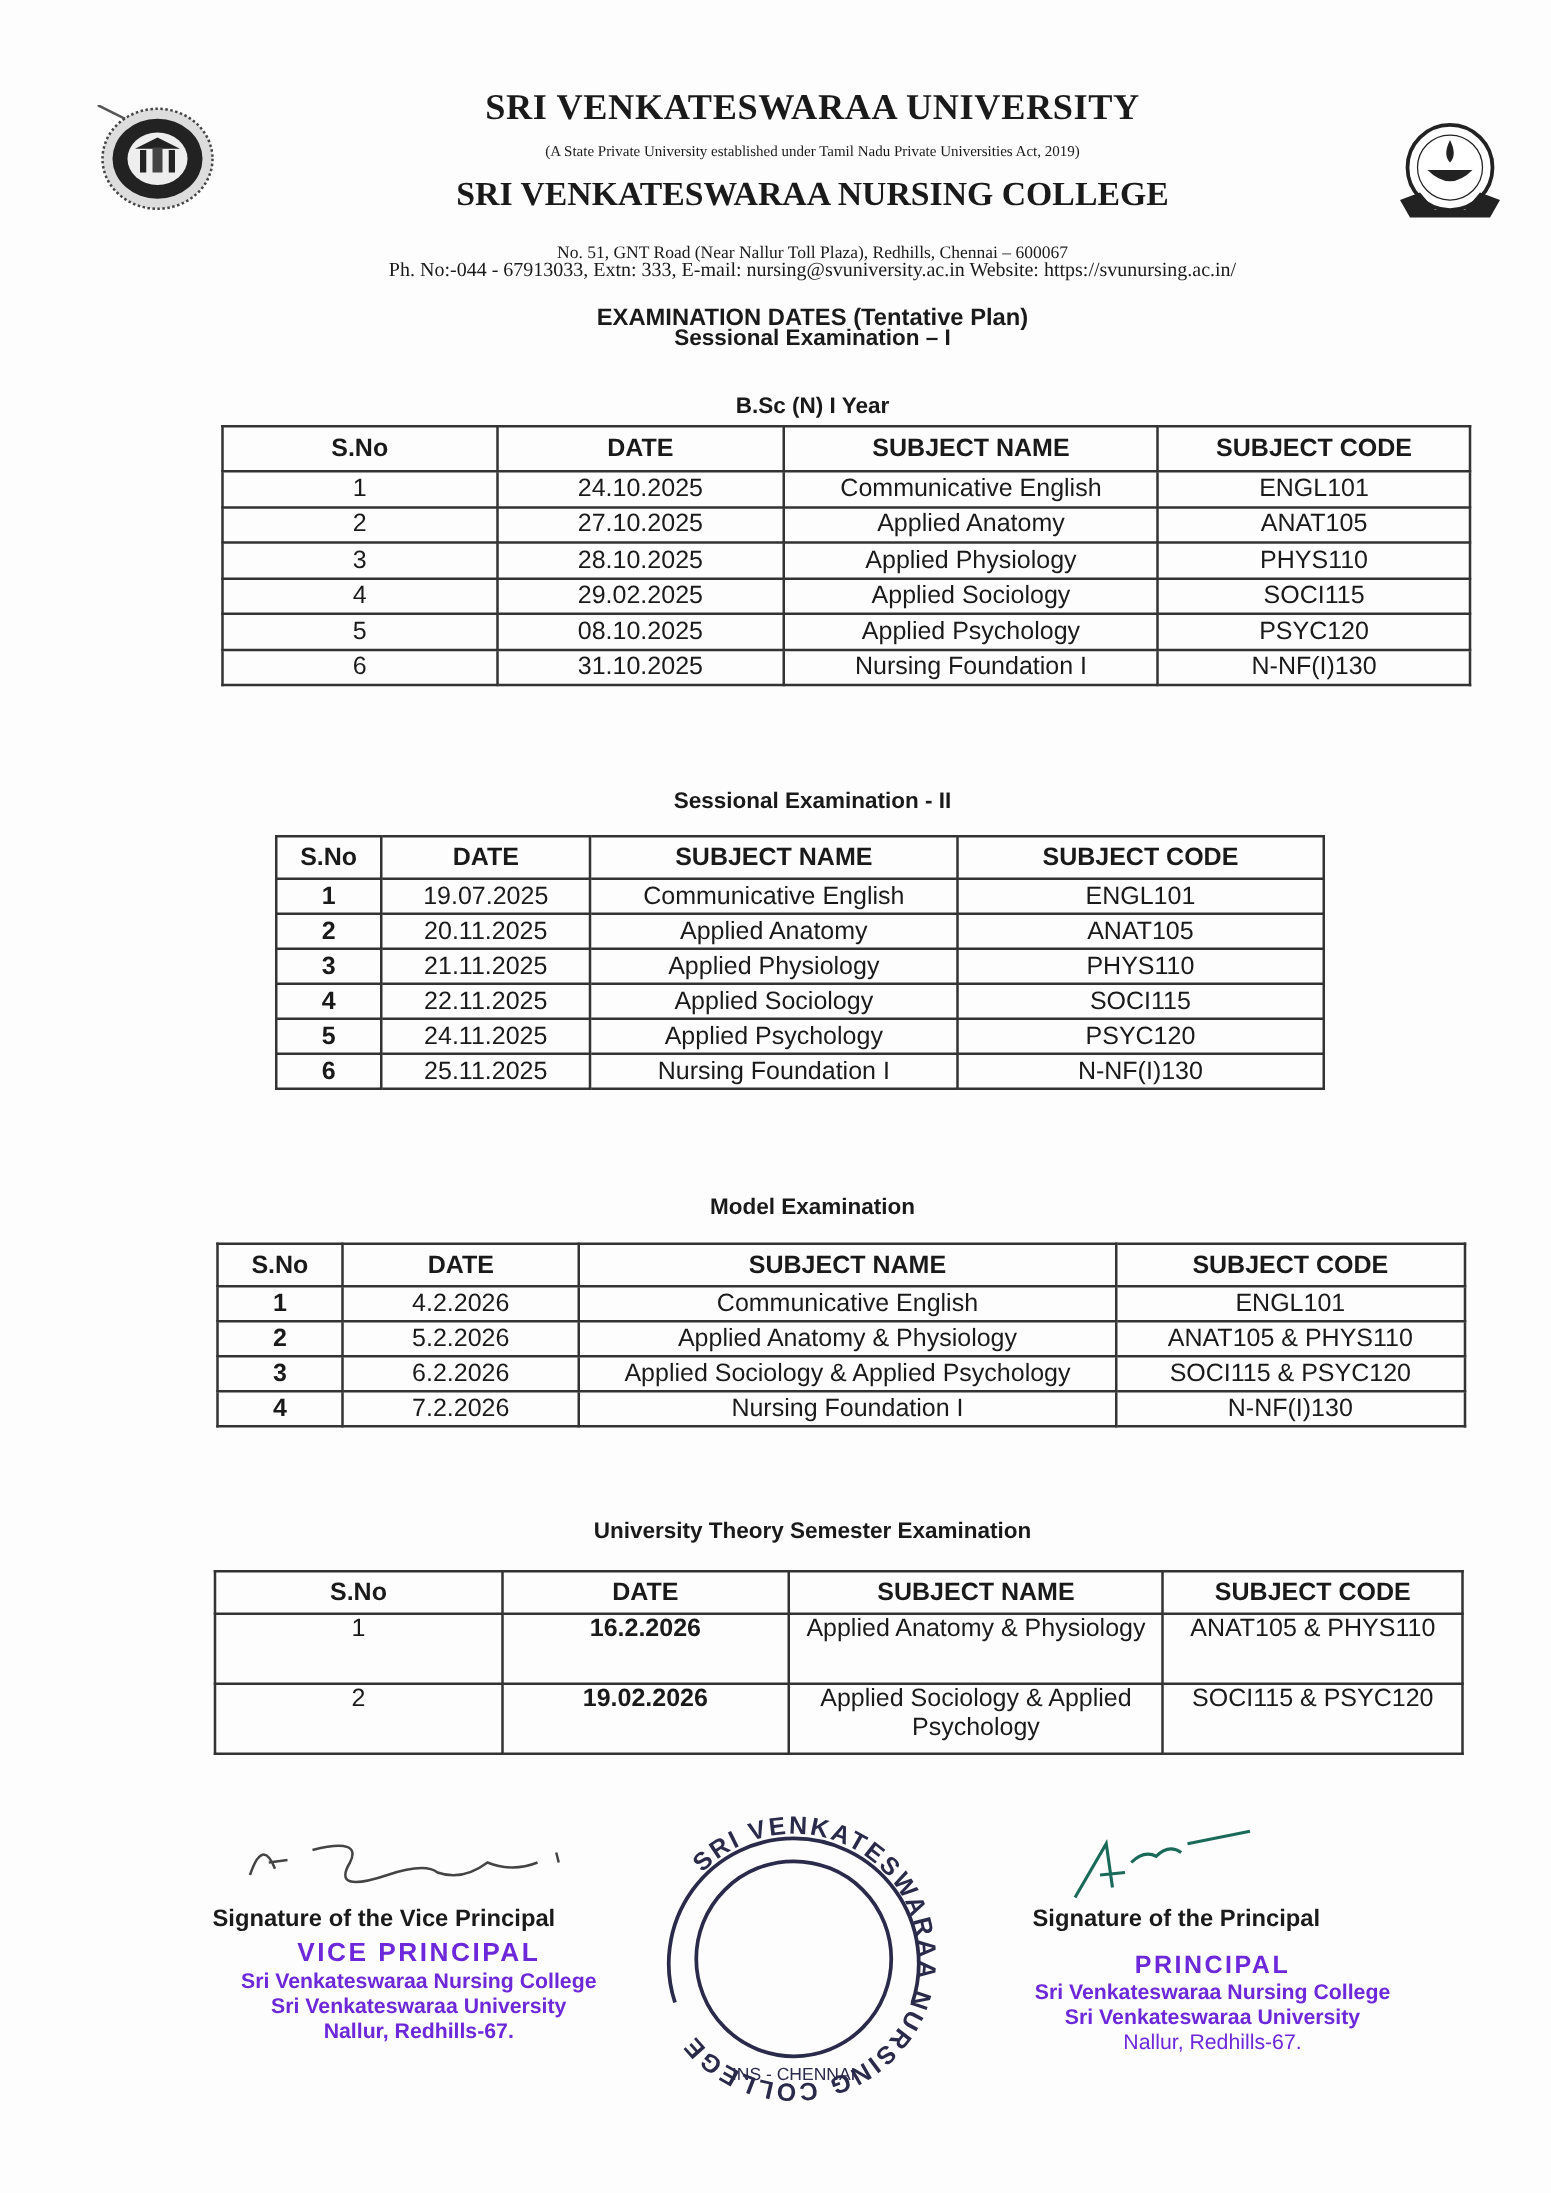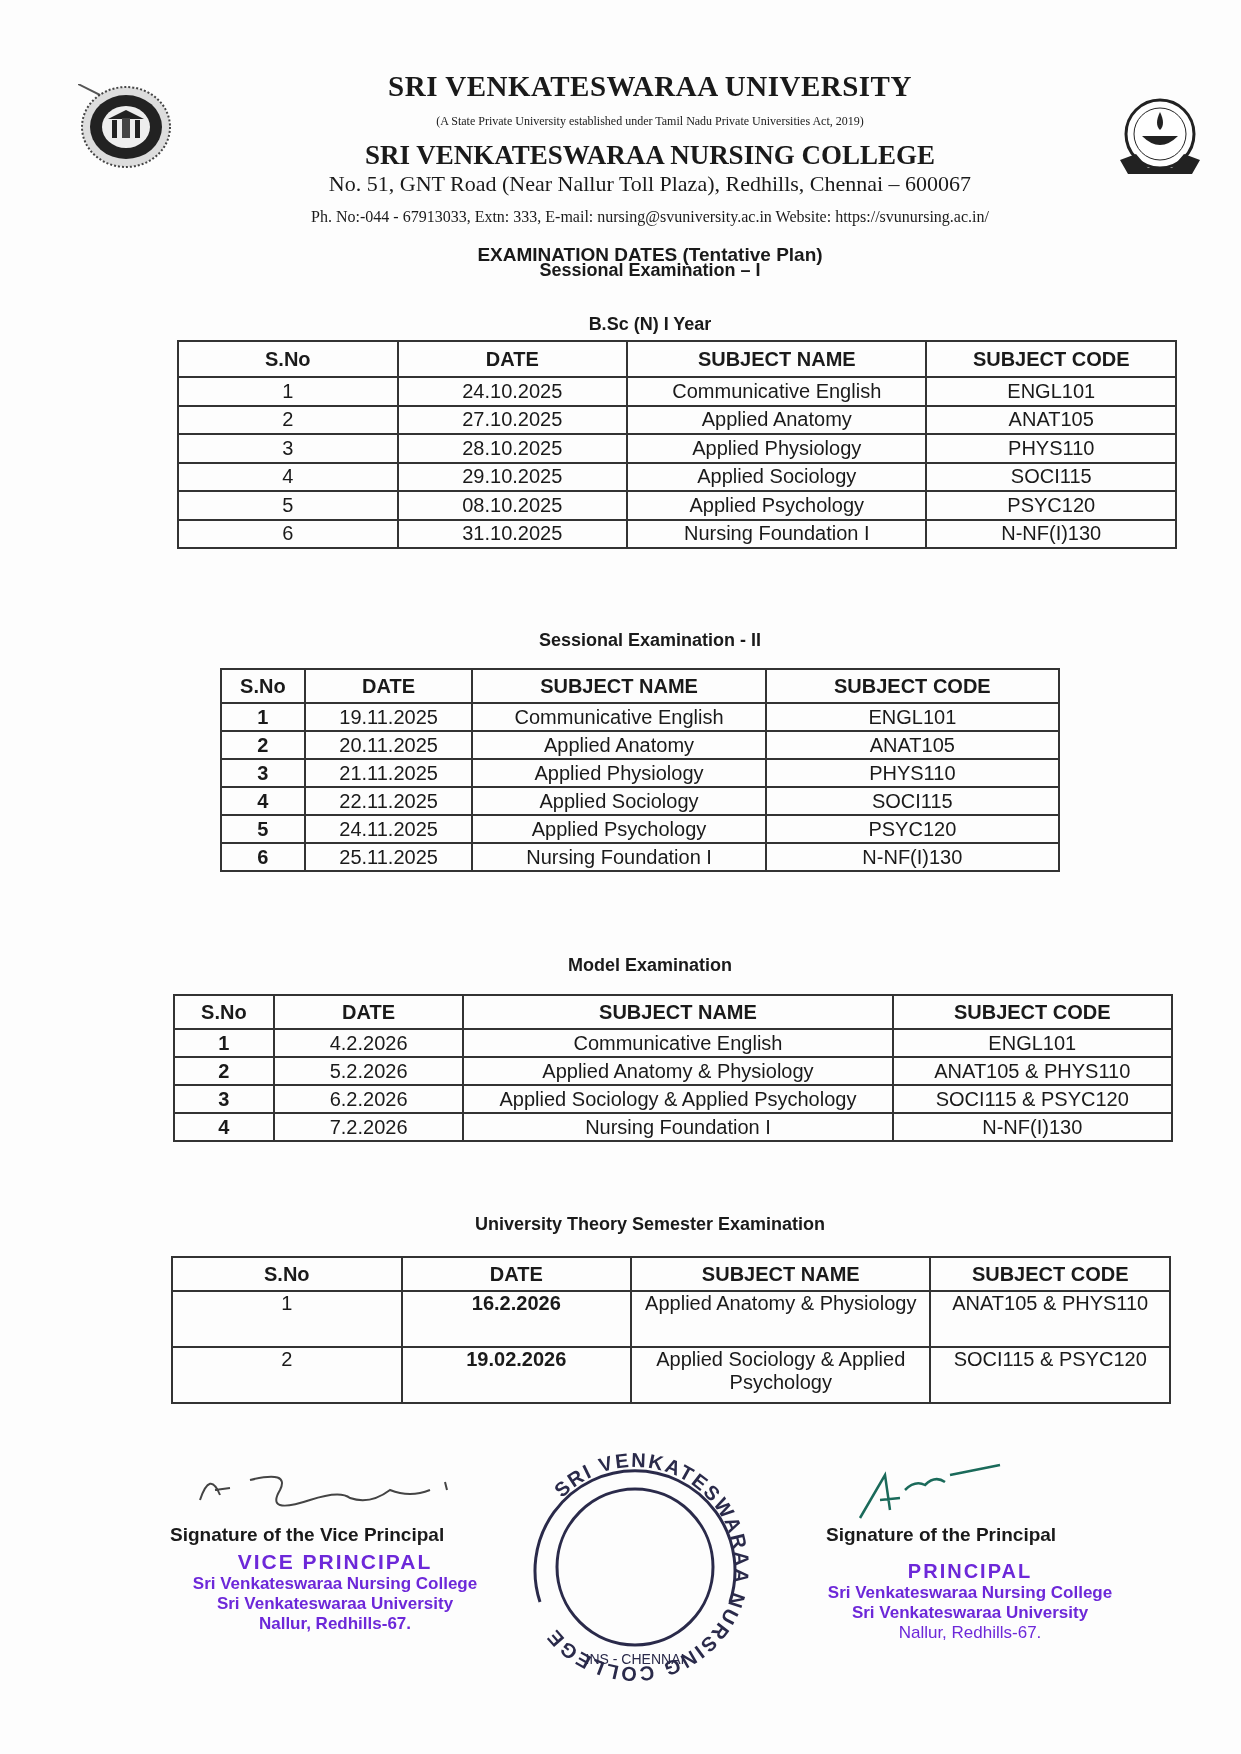--- a/index.html
+++ b/index.html
@@ -8,21 +8,21 @@
     font-family: "Liberation Sans", sans-serif; color: #1a1a1a; overflow: hidden;
   }
   .serif { font-family: "Liberation Serif", serif; }
   .abs { position: absolute; }
   .center-text { text-align: center; }
 
   
   .uni-title { left: 200px; width: 900px; top: 70px; font-size: 29px; font-weight: bold; letter-spacing: 0.5px; }
   .uni-sub { left: 200px; width: 900px; top: 114px; font-size: 12px; }
   .college-title { left: 200px; width: 900px; top: 140px; font-size: 27px; font-weight: bold; }
-  .address { left: 200px; width: 900px; top: 171px; font-size: 22px; font-family: Liberation Serif, serif; }
+  .address { left: 200px; width: 900px; top: 195px; font-size: 14px; font-family: Liberation Serif, serif; }
   .contact { left: 160px; width: 980px; top: 208px; font-size: 16px; }
   .doc-title { left: 200px; width: 900px; top: 244px; font-size: 19px; font-weight: bold; }
   .sec-title { font-size: 18px; font-weight: bold; }
 
   
   .logo-left { left: 78px; top: 84px; width: 96px; height: 86px; }
   .logo-right { left: 1112px; top: 92px; width: 96px; height: 96px; }
 
   
   table.exam { position: absolute; border-collapse: collapse; font-size: 20px; }
@@ -92,21 +92,21 @@
         <td>ANAT105</td>
       </tr>
       <tr style="height: 28.5px;">
         <td>3</td>
         <td>28.10.2025</td>
         <td>Applied Physiology</td>
         <td>PHYS110</td>
       </tr>
       <tr style="height: 28.5px;">
         <td>4</td>
-        <td>29.10.2025</td>
+        <td>29.02.2025</td>
         <td>Applied Sociology</td>
         <td>SOCI115</td>
       </tr>
       <tr style="height: 28.5px;">
         <td>5</td>
         <td>08.10.2025</td>
         <td>Applied Psychology</td>
         <td>PSYC120</td>
       </tr>
       <tr style="height: 28.5px;">
@@ -124,21 +124,21 @@
     <tr style="height:34px;">
       <th style="width:10%;">S.No</th>
       <th style="width:20%;">DATE</th>
       <th style="width:35%;">SUBJECT NAME</th>
       <th style="width:35%;">SUBJECT CODE</th>
     </tr>
   </thead>
   <tbody id="tbody-s2" class="bold-sno">
       <tr style="height: 28px;">
         <td class="bold-cell">1</td>
-        <td>19.11.2025</td>
+        <td>19.07.2025</td>
         <td>Communicative English</td>
         <td>ENGL101</td>
       </tr>
       <tr style="height: 28px;">
         <td class="bold-cell">2</td>
         <td>20.11.2025</td>
         <td>Applied Anatomy</td>
         <td>ANAT105</td>
       </tr>
       <tr style="height: 28px;">

